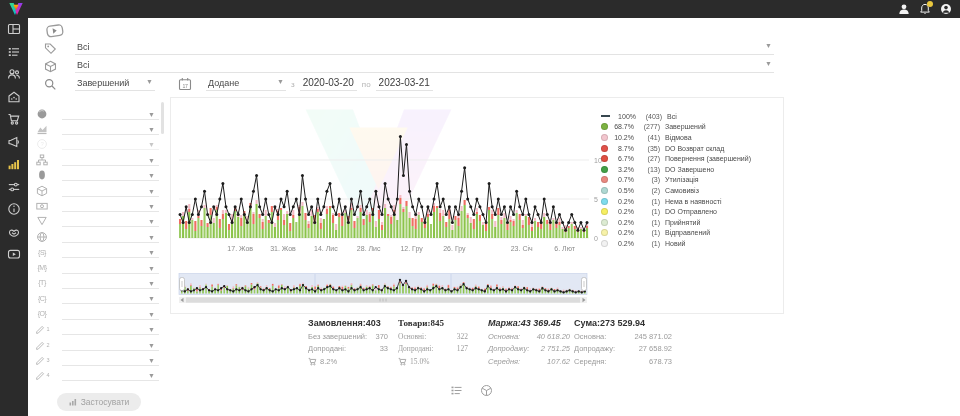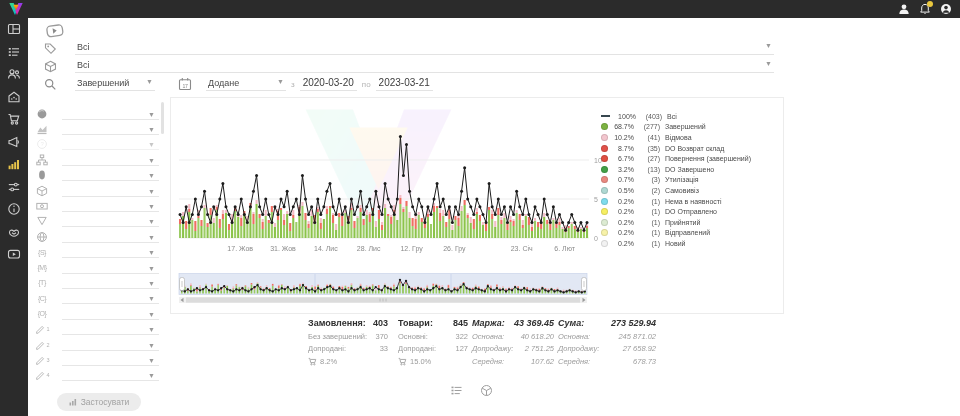--- a/index.html
+++ b/index.html
@@ -42,21 +42,21 @@
   .lg-row{display:flex;align-items:center;height:10.6px;font-size:7px;color:#4a4a4a;cursor:pointer;}
   .lg-marker{width:7px;height:7px;border-radius:50%;flex:0 0 7px;box-shadow:inset 0 0 0 1px rgba(0,0,0,0.12);}
   .lg-line{width:9px;height:2px;border-radius:0;flex:0 0 9px;box-shadow:none;}
   .lg-pct{width:26px;text-align:right;}
   .lg-cnt{width:26px;text-align:right;color:#5a5a5a;}
   .lg-lab{margin-left:5px;white-space:nowrap;}
   #miniSvg{position:absolute;left:6px;top:175px;}
   
   #stats{position:absolute;left:308px;top:318px;display:flex;}
   .scol{display:flex;flex-direction:column;}
-  .stitle{display:flex;justify-content:space-between;font-size:9px;font-weight:bold;color:#303030;}
+  .stitle{display:flex;font-size:9px;font-weight:bold;color:#303030;}
   .srow{display:flex;justify-content:space-between;font-size:7.5px;color:#9b9b9b;margin-top:3.5px;}
   .scart{display:flex;align-items:center;gap:3px;font-size:7.5px;color:#9b9b9b;margin-top:3.5px;}
   
   #footerIcons{position:absolute;left:450px;top:384px;display:flex;gap:17px;align-items:center;}
   svg{display:block;}
 </style>
 </head>
 <body>
 
 <div id="header">
@@ -1521,21 +1521,21 @@
         <span>
           <svg width="9" height="9" viewBox="0 0 13 13" fill="none" stroke="#9b9b9b" stroke-width="1.2">
             <path d="M1,2 h1.6 l1.3,6 h5.9 l1.4-4.5 H3.6"></path>
             <circle cx="5" cy="10.5" r="1"></circle>
             <circle cx="9.2" cy="10.5" r="1"></circle>
           </svg>
         </span>
         <span>8.2%</span>
       </div>
     </div>
-    <div class="scol" style="width: 70px; margin-right: 4px;">
+    <div class="scol" style="width: 70px; margin-right: 20px; font-family: Liberation Serif, serif;">
       <div class="stitle">
         <span>Товари:</span>
         <span>845</span>
       </div>
       <div class="srow">
         <span>Основні:</span>
         <span>322</span>
       </div>
       <div class="srow">
         <span>Допродані:</span>
@@ -1563,21 +1563,21 @@
       </div>
       <div class="srow">
         <span>Допродажу:</span>
         <span>2 751.25</span>
       </div>
       <div class="srow">
         <span>Середня:</span>
         <span>107.62</span>
       </div>
     </div>
-    <div class="scol" style="width: 98px; margin-right: 7px; font-style: italic;">
+    <div class="scol" style="width: 98px; margin-right: 7px;">
       <div class="stitle">
         <span>Сума:</span>
         <span>273 529.94</span>
       </div>
       <div class="srow">
         <span>Основна:</span>
         <span>245 871.02</span>
       </div>
       <div class="srow">
         <span>Допродажу:</span>

